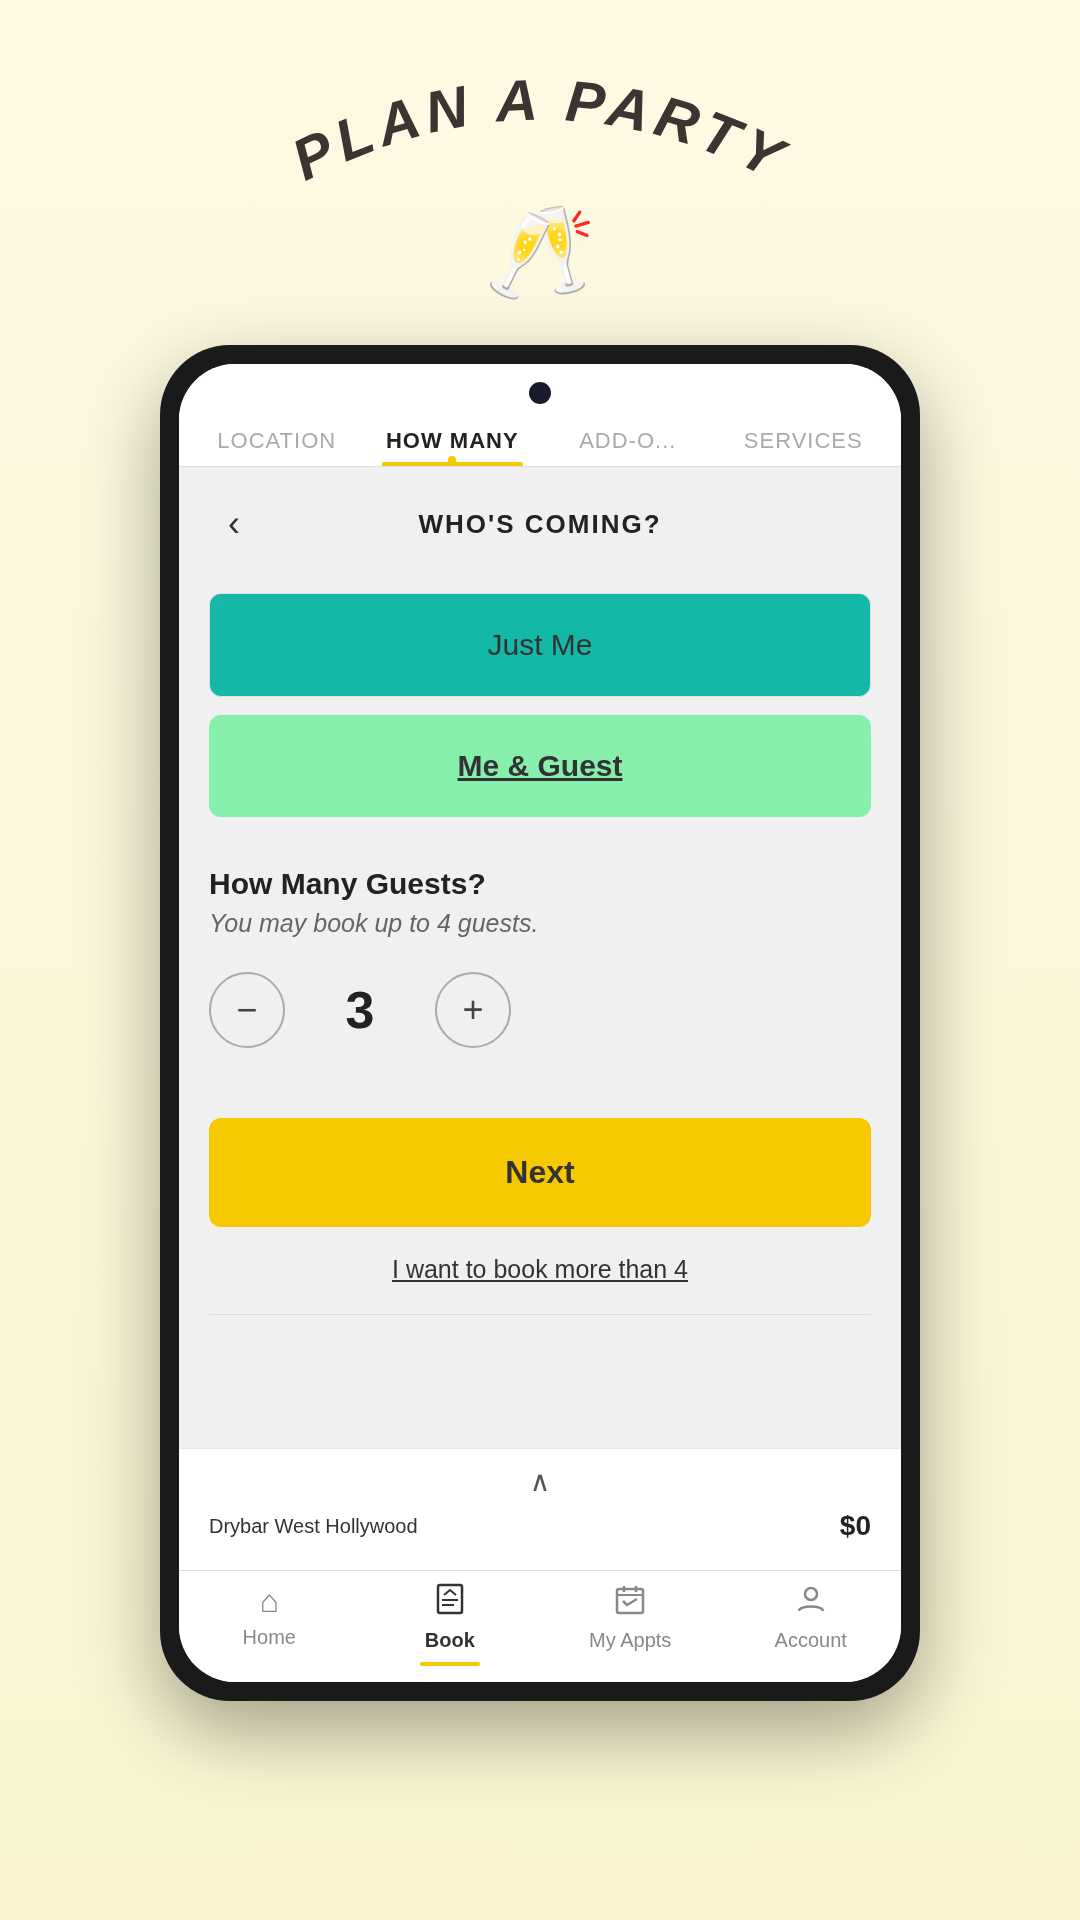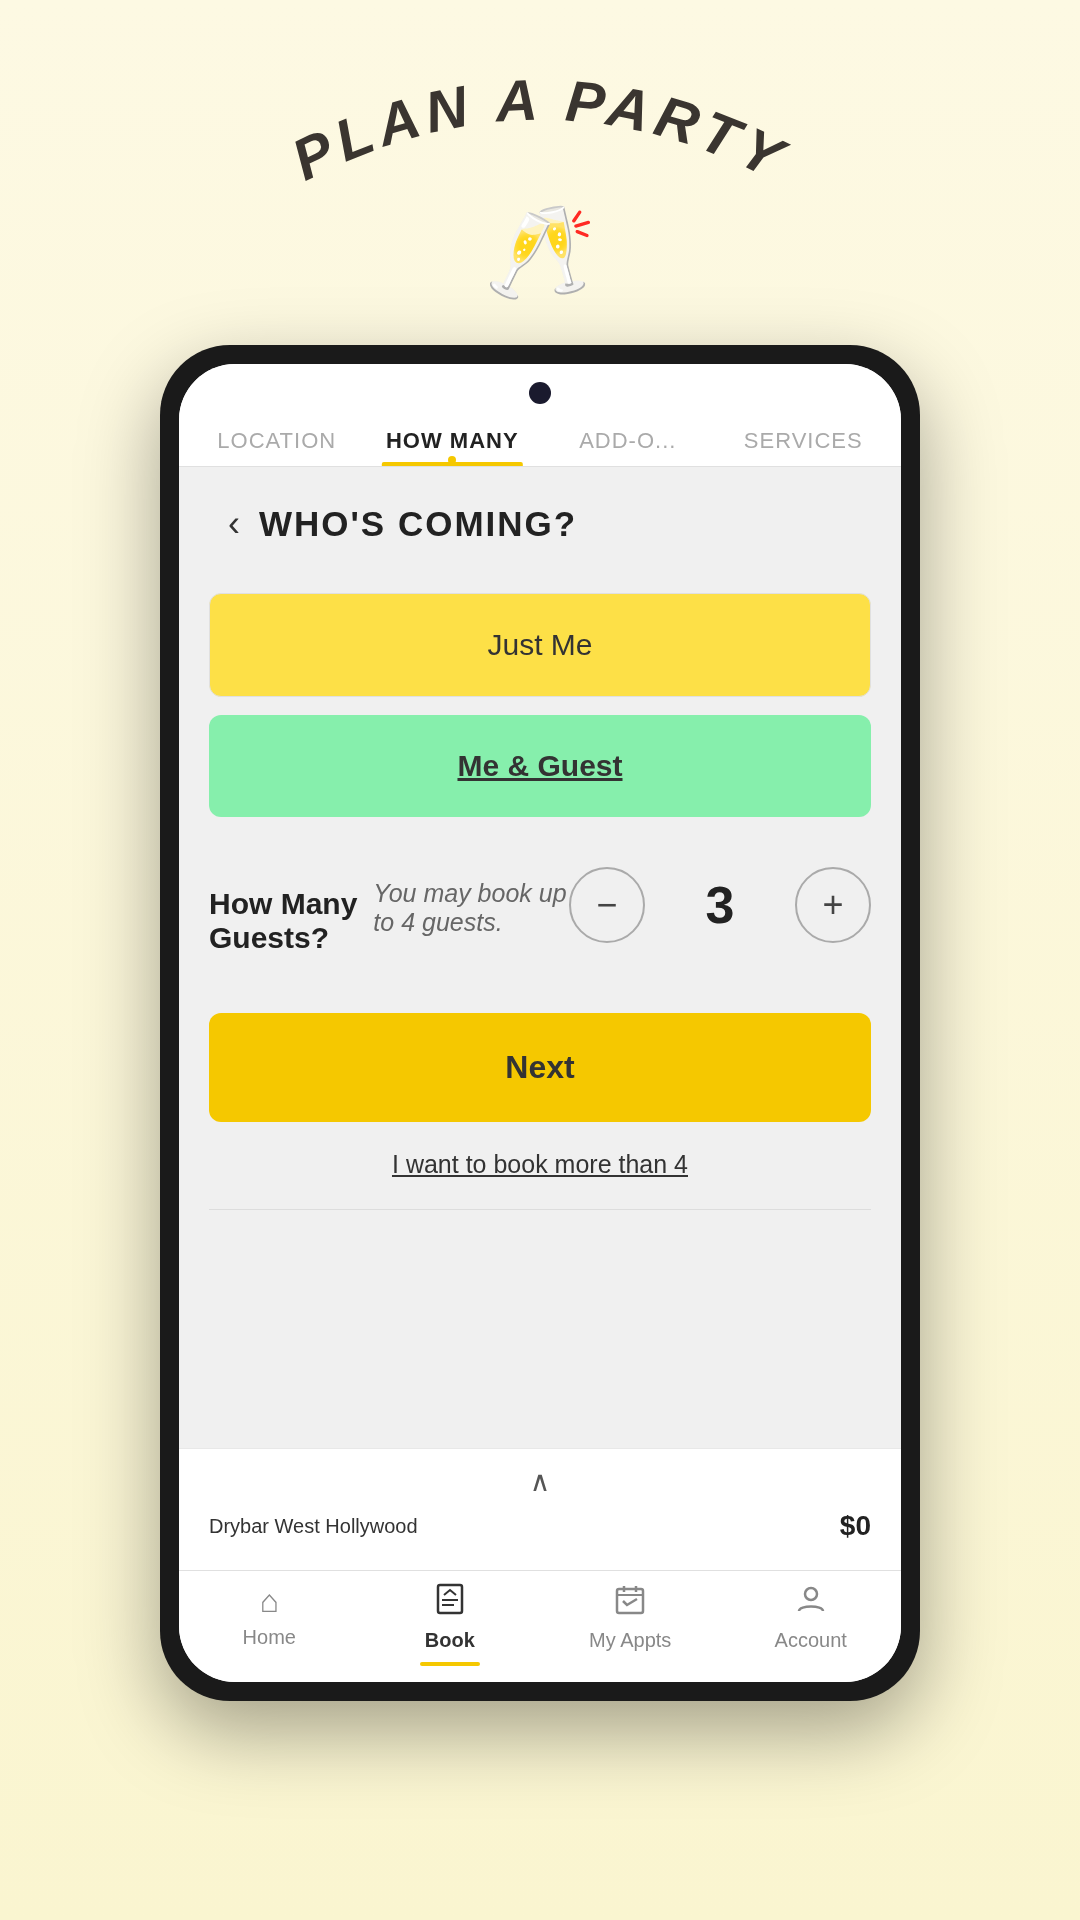--- a/index.html
+++ b/index.html
@@ -149,21 +149,22 @@
     }
 
     .back-chevron {
       font-size: 36px;
       color: #333;
       font-weight: 300;
     }
 
     .page-title {
       flex: 1;
-      font-size: 35px;
+      text-align: center;
+      font-size: 26px;
       font-weight: 900;
       color: #222;
       letter-spacing: 2px;
       text-transform: uppercase;
       margin-right: 50px;
     }
 
     
     .options-section {
       padding: 20px 30px;
@@ -177,38 +178,38 @@
       padding: 34px 20px;
       border-radius: 12px;
       border: none;
       font-size: 30px;
       font-weight: 500;
       cursor: pointer;
       text-align: center;
     }
 
     .option-just-me {
-      background: #fde047;
+      background: #14b8a6;
       color: #333;
       border: 1px solid #e0e0e0;
     }
 
     .option-me-guest {
       background: #86efac;
       color: #333;
       font-weight: 600;
       text-decoration: underline;
     }
 
     
     .guests-section {
       padding: 30px 30px 20px;
       display: flex;
-      flex-direction: row;
-      align-items: center;
+      flex-direction: column;
+      align-items: flex-start;
       background: #f0f0f0;
     }
 
     .guests-title {
       font-size: 30px;
       font-weight: 600;
       color: #222;
       margin-bottom: 8px;
     }
 

